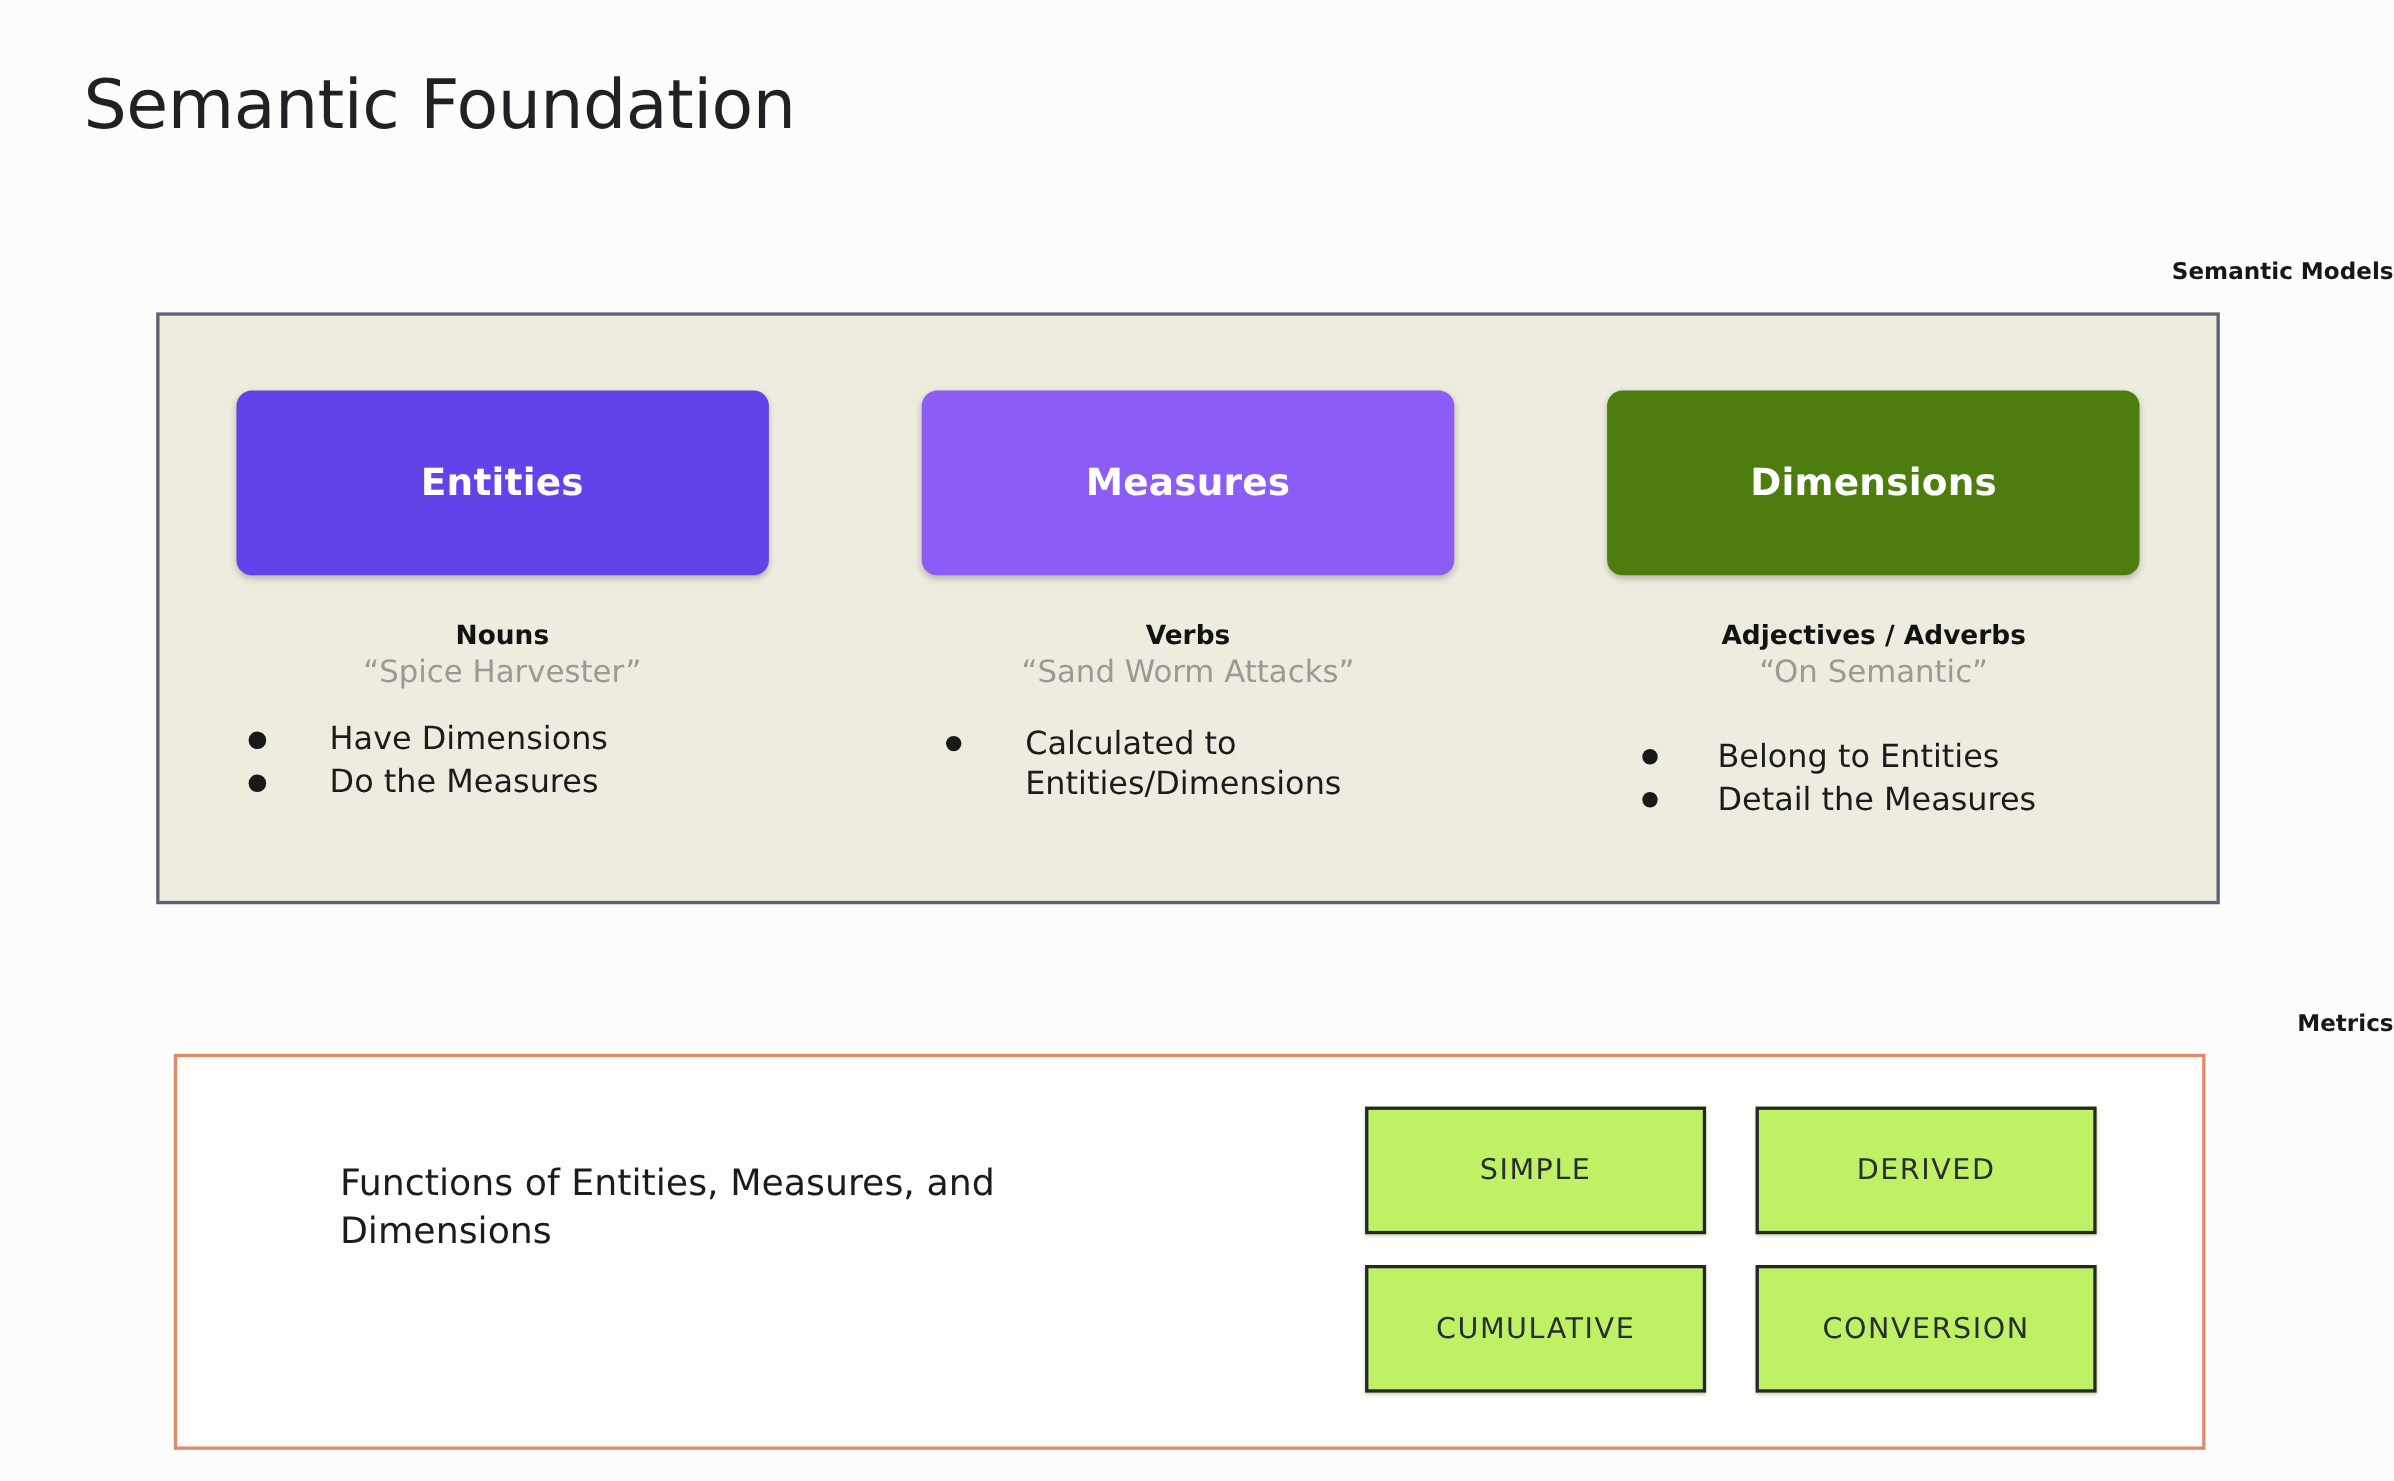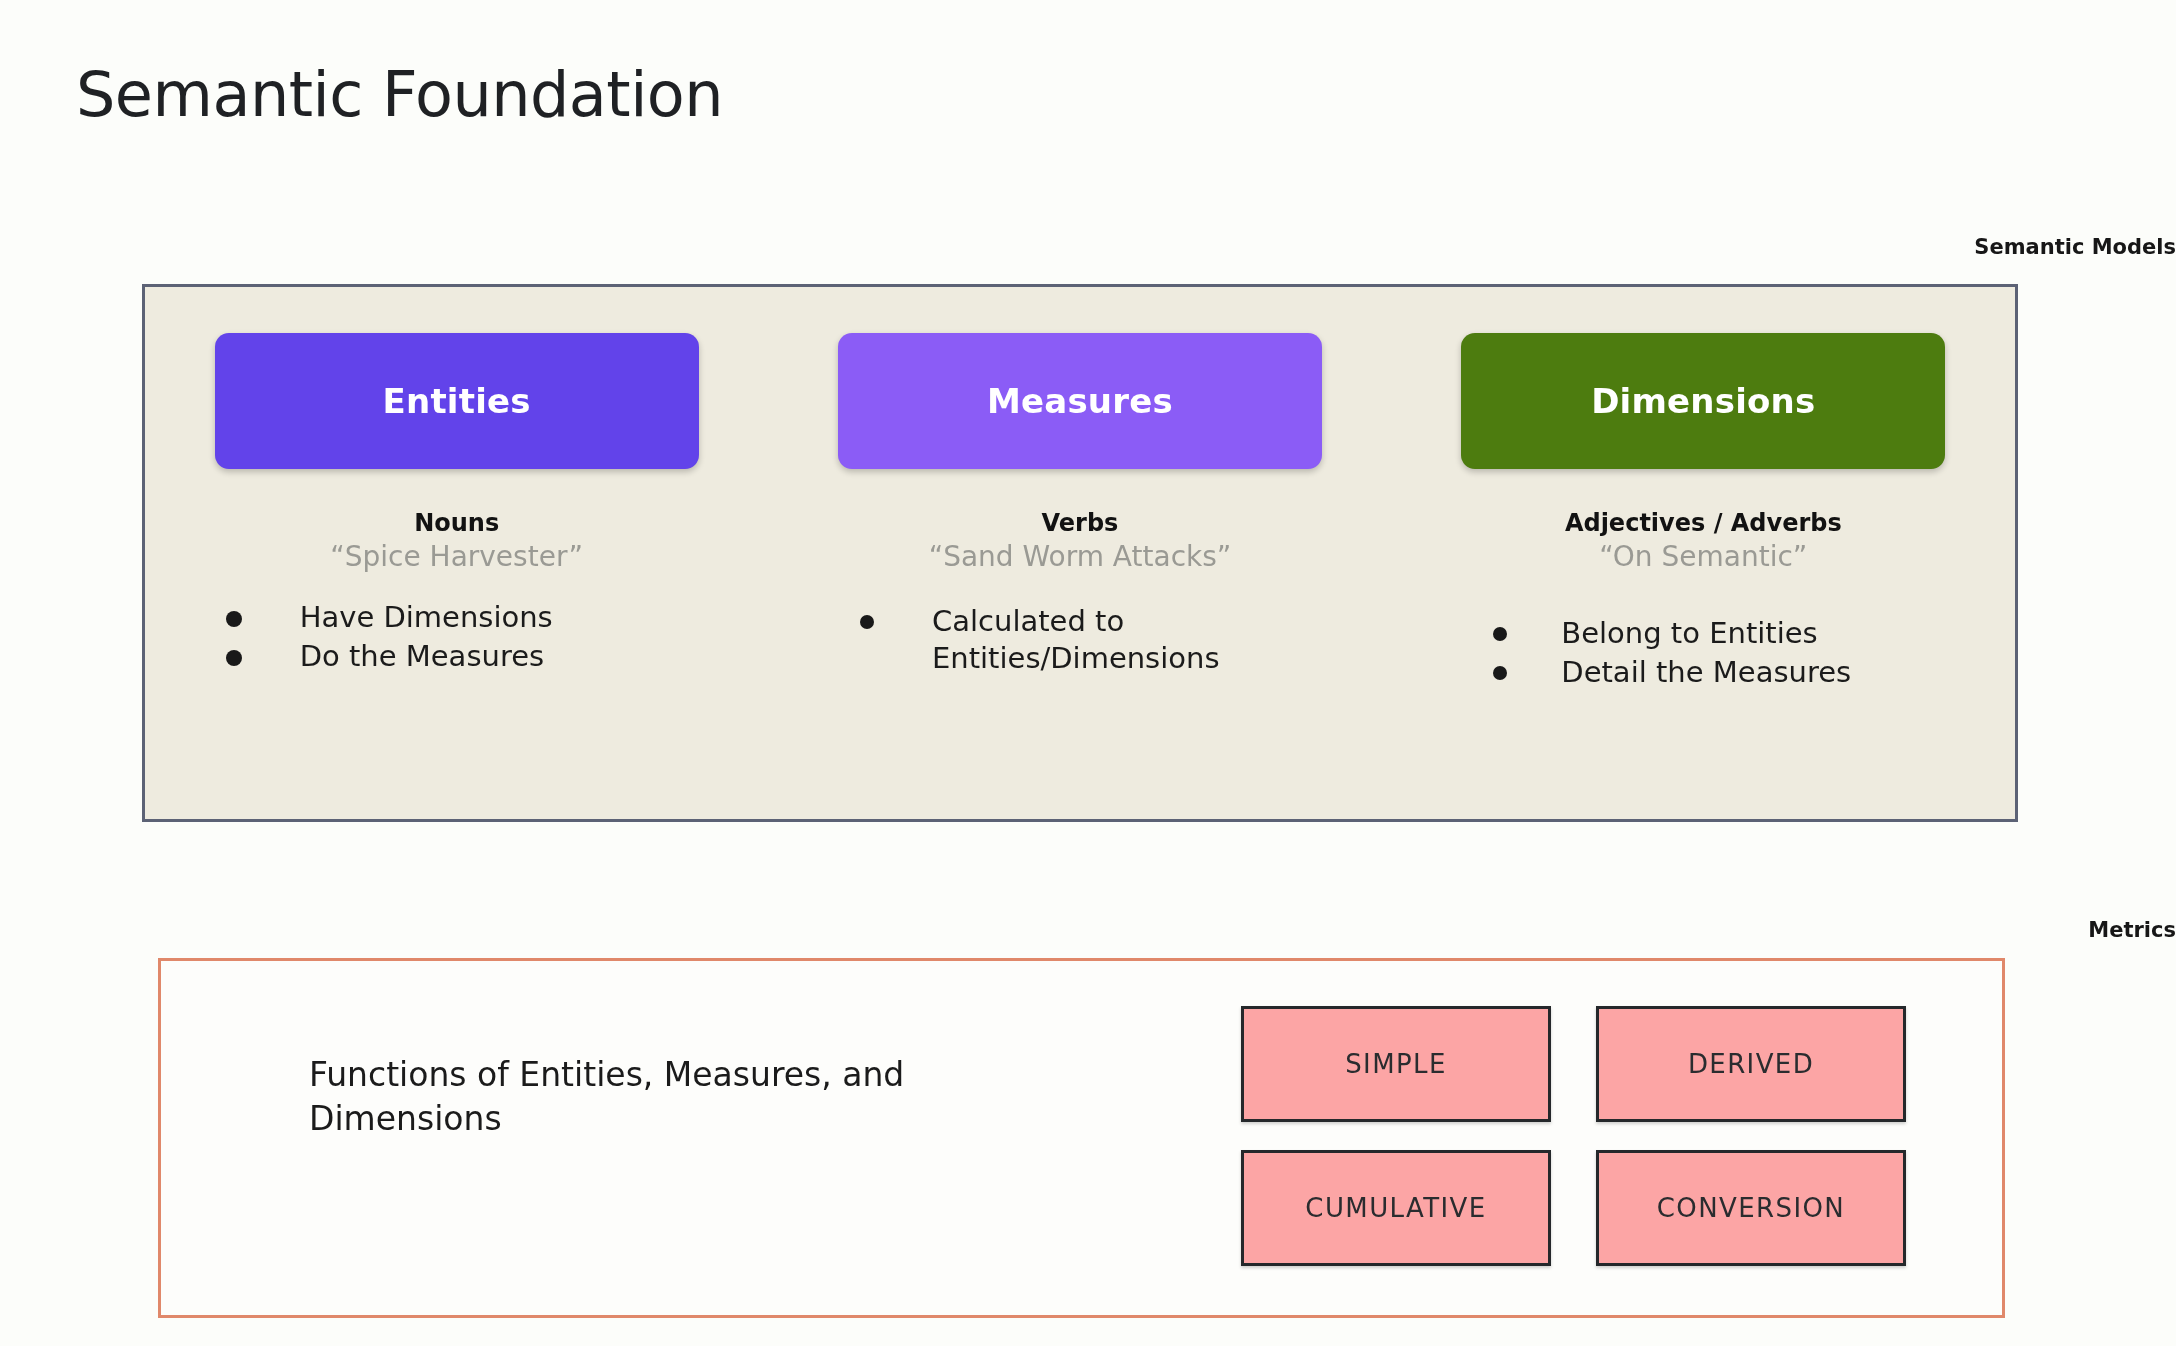--- a/index.html
+++ b/index.html
@@ -70,23 +70,23 @@
   }
   .column {
     flex: 1 1 33.333%;
     position: relative;
     display: flex;
     flex-direction: column;
     align-items: center;
   }
 
   .type-chip {
-    margin-top: 46px;
+    margin-top: 68px;
     width: 484px;
-    height: 136px;
+    height: 168px;
     border-radius: 14px;
     display: flex;
     align-items: center;
     justify-content: center;
     color: #ffffff;
     font-size: 34px;
     font-weight: 700;
     letter-spacing: 0.2px;
     box-shadow: 0 3px 6px rgba(0,0,0,0.22);
     box-sizing: border-box;
@@ -180,21 +180,21 @@
     left: 1080px;
     top: 45px;
     display: grid;
     grid-template-columns: 310px 310px;
     grid-template-rows: 116px 116px;
     column-gap: 45px;
     row-gap: 28px;
   }
   .metric-box {
     border: 3px solid #25282b;
-    background: #fca5a5;
+    background: #bef264;
     display: flex;
     align-items: center;
     justify-content: center;
     font-size: 26px;
     letter-spacing: 1.4px;
     color: #2a2c2f;
     box-sizing: border-box;
     box-shadow: 0 2px 3px rgba(0,0,0,0.18);
   }
 </style>

